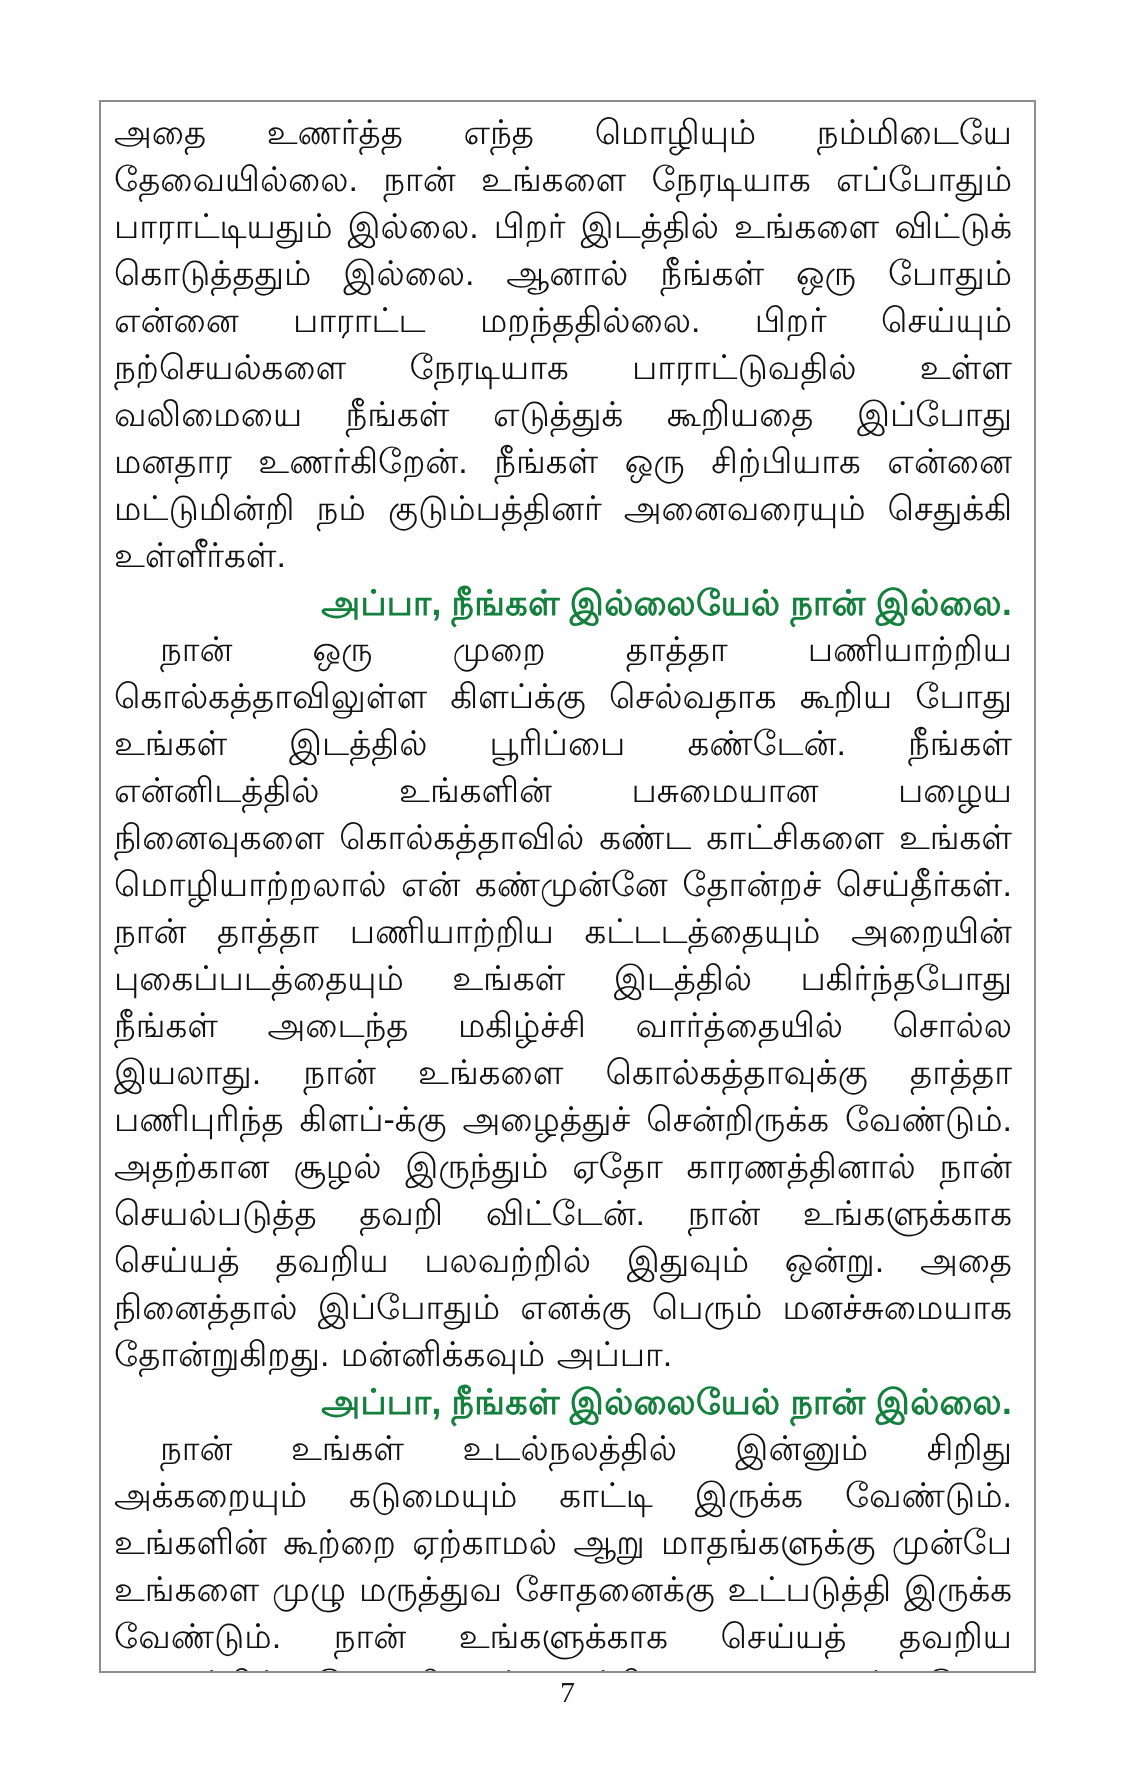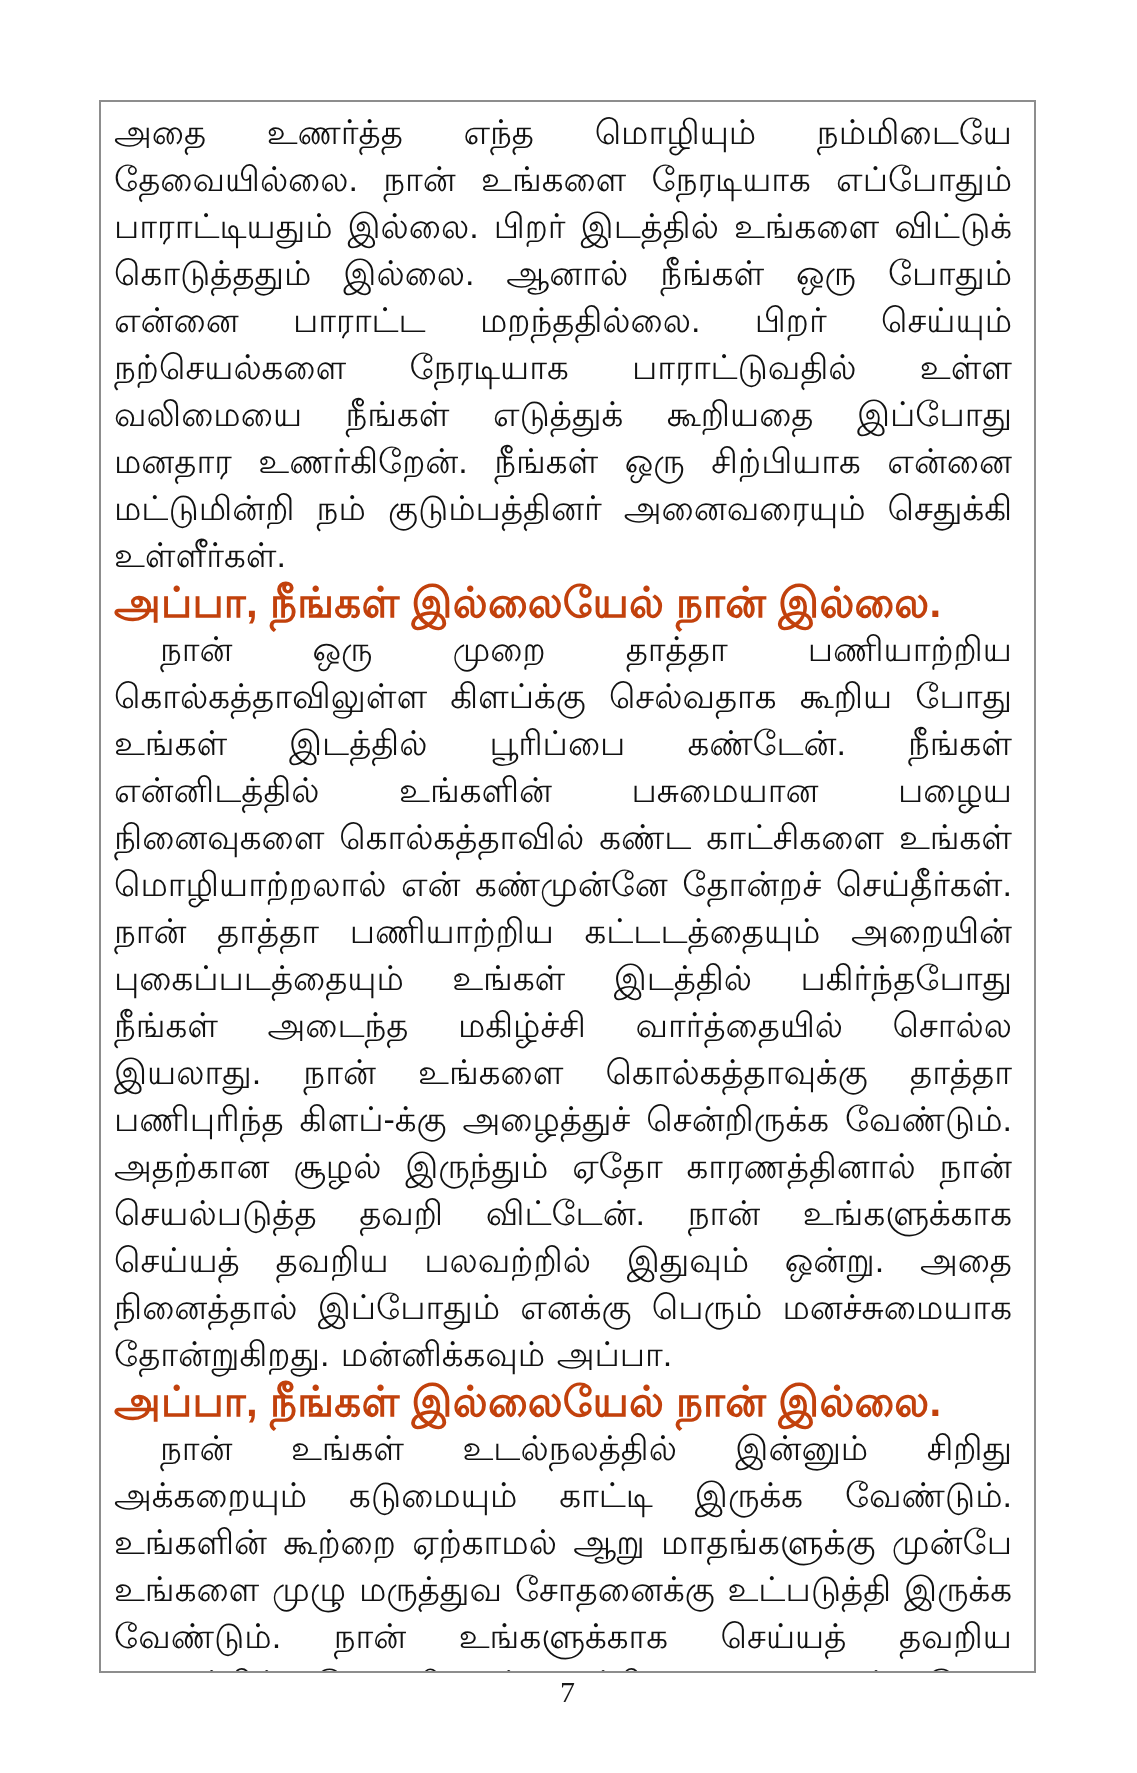--- a/index.html
+++ b/index.html
@@ -34,25 +34,25 @@
     line-height: 47px;
     text-align: justify;
     text-justify: inter-word;
     word-spacing: 2px;
     color: #121212;
   }
   .body-par.indented {
     text-indent: 46px;
   }
   .section-heading {
-    font-size: 42px;
+    font-size: 35px;
     line-height: 47px;
     font-weight: bold;
-    text-align: left;
-    color: #c2410c;
+    text-align: right;
+    color: #15803d;
     letter-spacing: 0.3px;
   }
   .page-number {
     position: absolute;
     left: 99px;
     top: 1676px;
     width: 937px;
     text-align: center;
     font-family: "Liberation Serif", serif;
     font-size: 30px;

